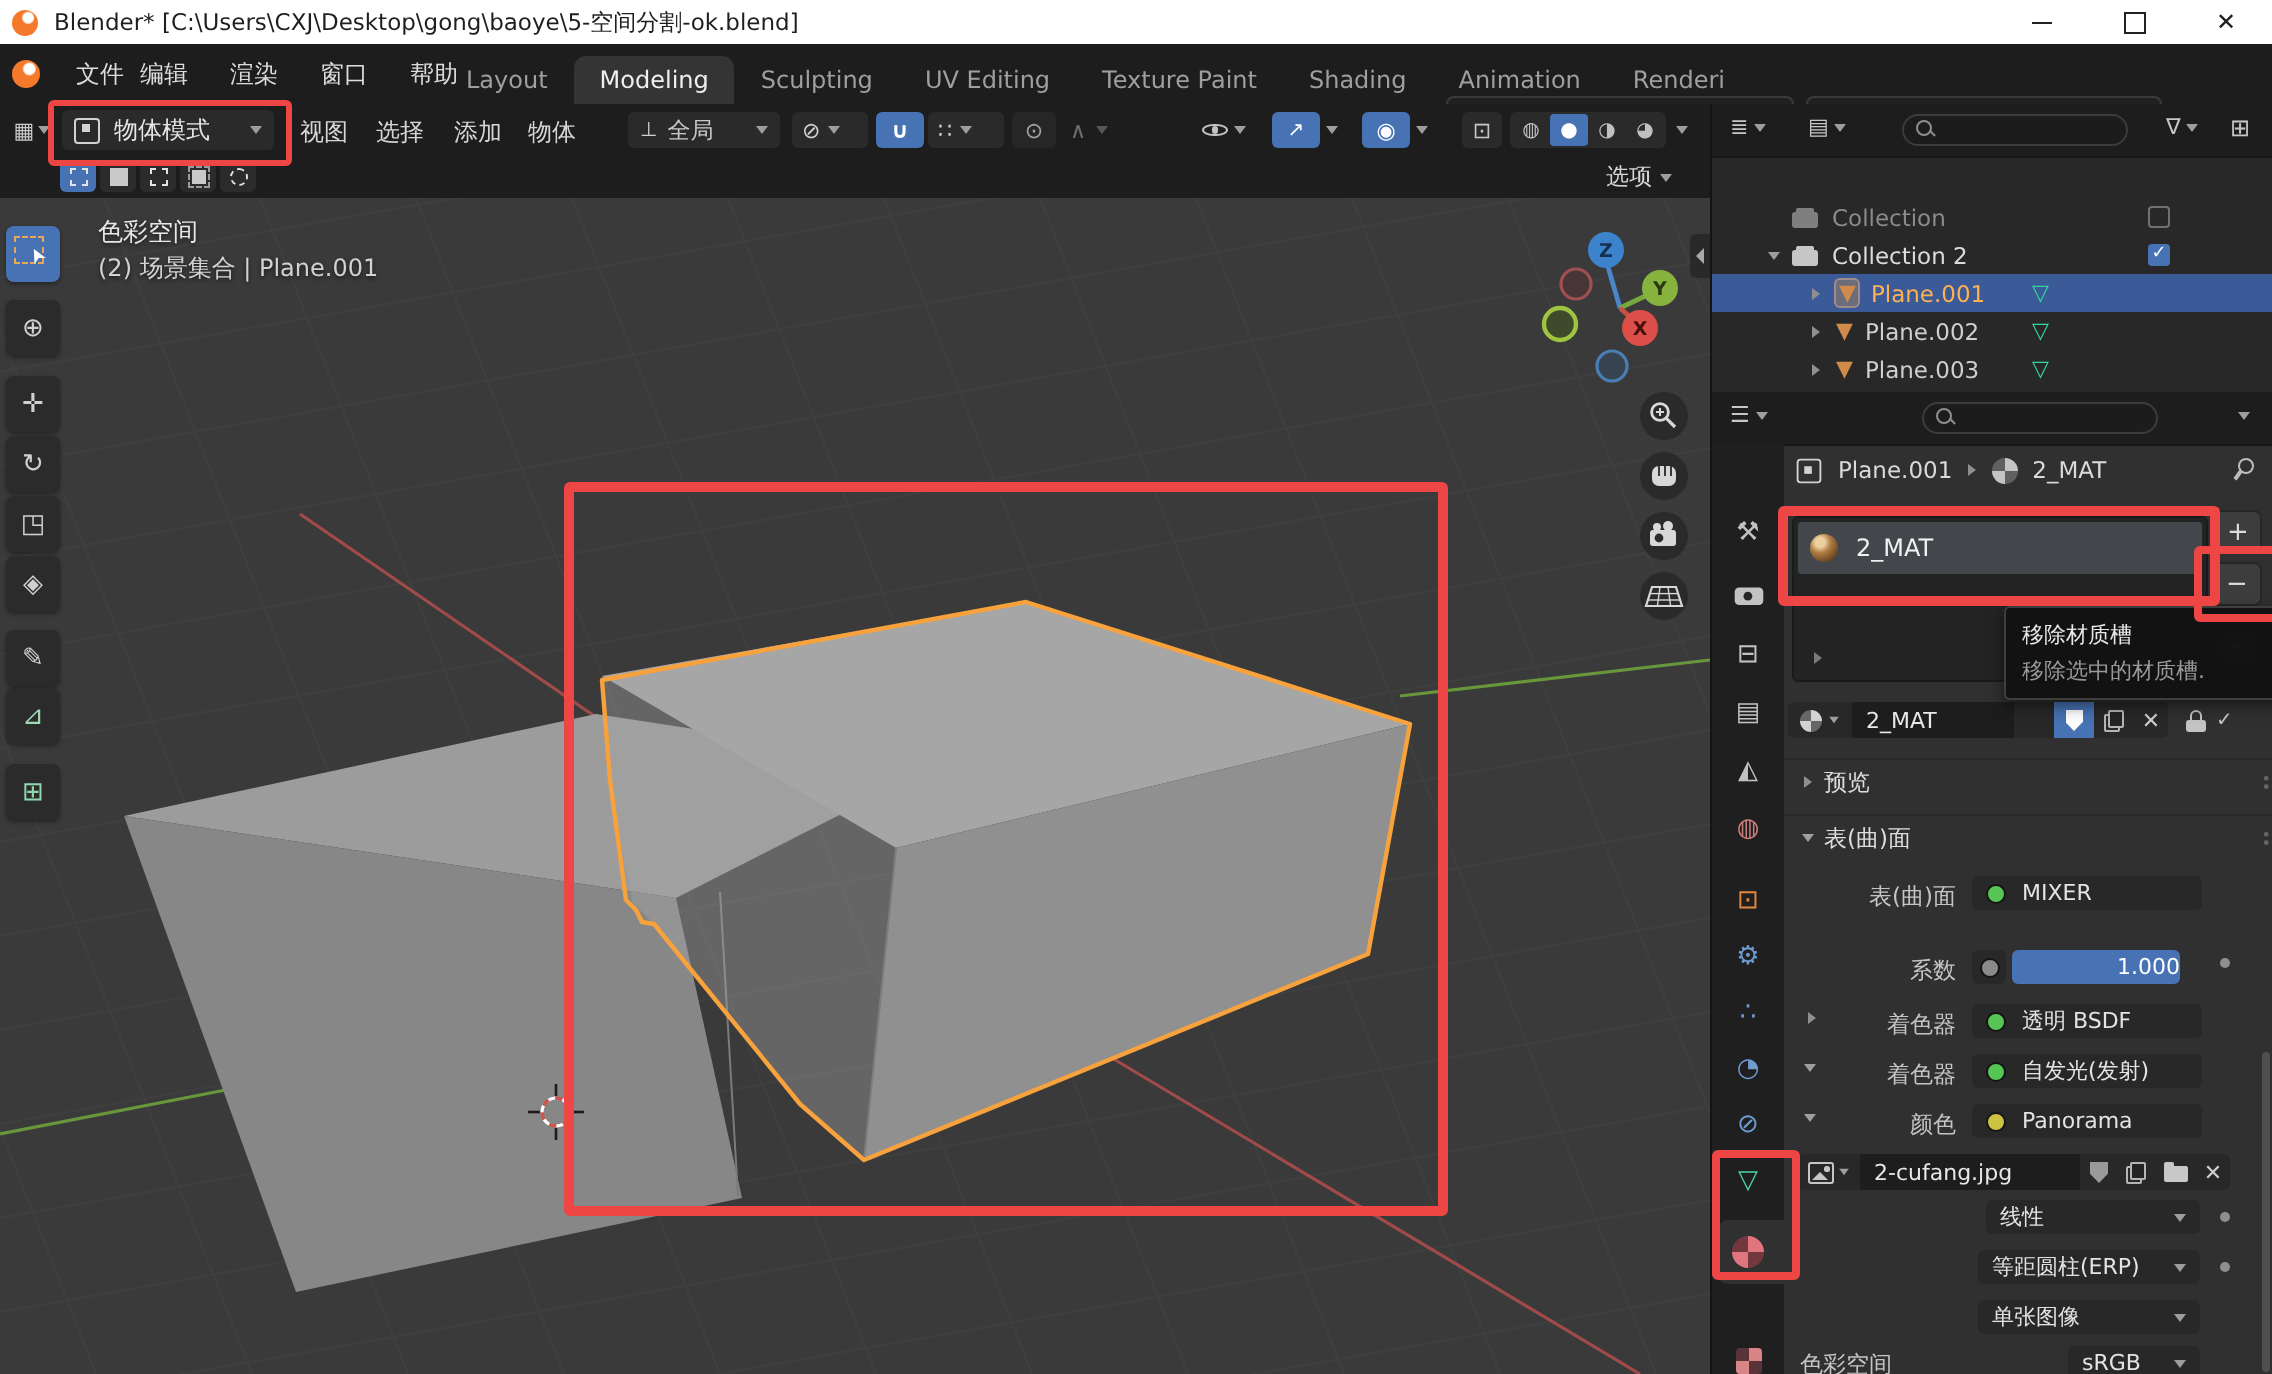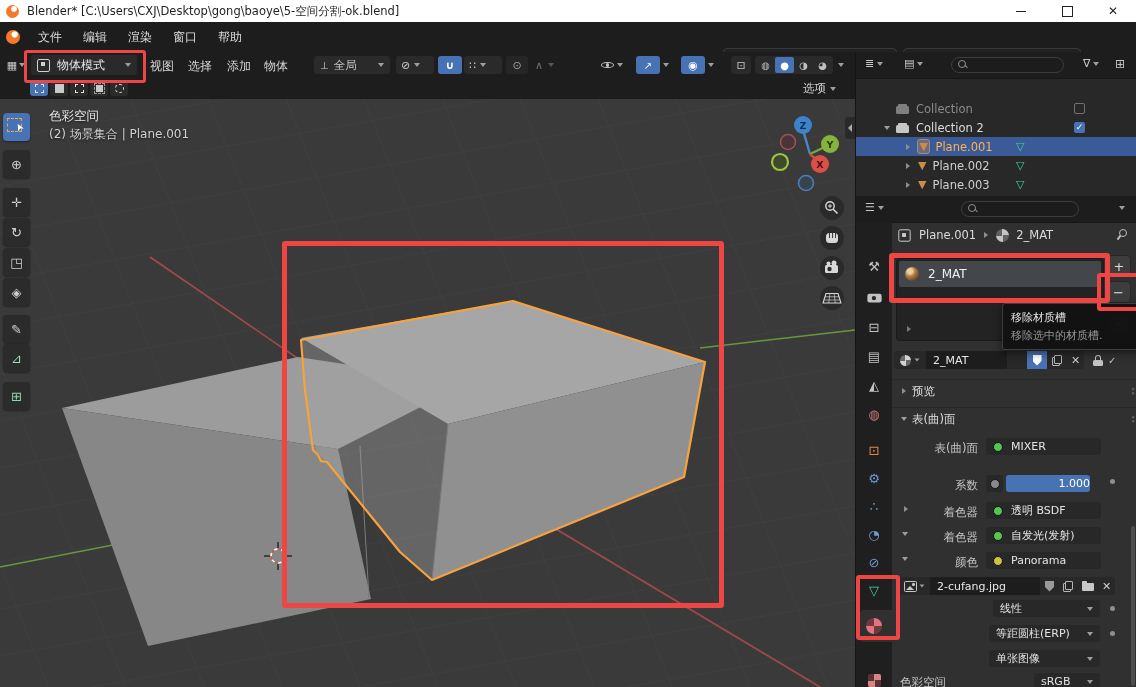--- a/index.html
+++ b/index.html
@@ -142,25 +142,35 @@
       </span>
     <span class="wctl" style="right:46px">
         <span style="width:9px;height:9px;border:1.4px solid #222"></span>
       </span>
     <span class="wctl" style="right:0">✕</span>
   </div>
 
   <div class="topbar">
     <div class="row" style="height:30px;padding-left:6px">
       <span style="width:14px;height:14px;border-radius:50%;background:radial-gradient(circle at 62% 32%,#fff 0 20%,#f5792a 28% 100%);margin-right:14px"></span>
-      <span class="menu-item" style="margin-right:13px">文件</span>
+      <span class="menu-item" style="">文件</span>
       <span class="menu-item" style="margin-right:13px">编辑</span>
       <span class="menu-item" style="margin-right:13px">渲染</span>
       <span class="menu-item" style="margin-right:13px">窗口</span>
       <span class="menu-item">帮助</span>
+    </div>
+    <div class="tabs">
+      <span class="tab">Layout</span>
+      <span class="tab active">Modeling</span>
+      <span class="tab">Sculpting</span>
+      <span class="tab">UV Editing</span>
+      <span class="tab">Texture Paint</span>
+      <span class="tab">Shading</span>
+      <span class="tab">Animation</span>
+      <span class="tab">Renderi</span>
     </div>
     <div class="idpill" style="left:723px;width:174px">
       <span style="color:#c8c8c8;font-size:11px">◭</span>
       <span class="tri-d" style="margin:0 4px 0 3px"></span>
       <span style="flex:1;color:#e4e4e4">Scene</span>
       <span class="i-pin" style="margin-right:5px"></span>
       <span class="i-copy" style="margin-right:6px"></span>
       <span style="color:#6e6e6e">✕</span>
     </div>
     <div class="idpill" style="left:903px;width:178px">

